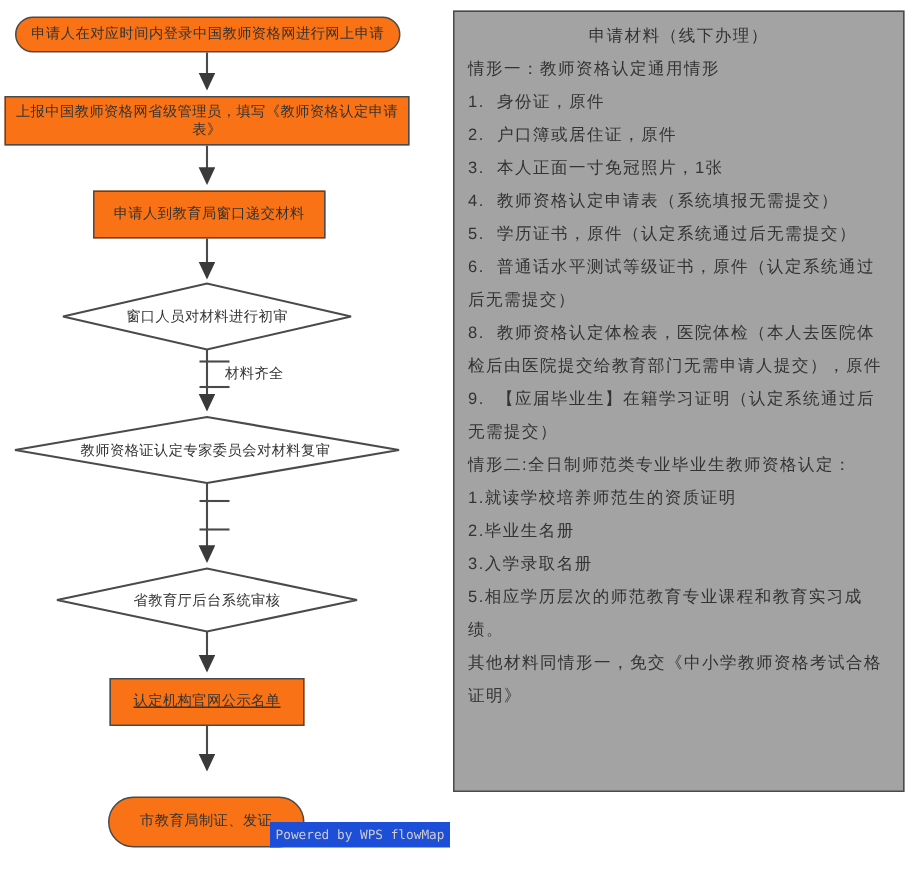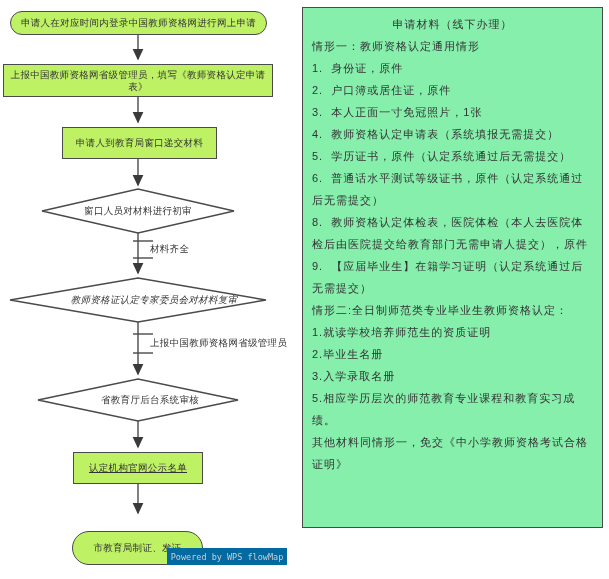--- a/index.html
+++ b/index.html
@@ -4,51 +4,51 @@
 <style>
   html,body{margin:0;padding:0;background:#ffffff;}
   .stage{
     position:relative;width:609px;height:579px;background:#ffffff;overflow:hidden;
     font-family:"Liberation Sans","DejaVu Sans",sans-serif;color:#333333;
   }
   
   .flow{position:absolute;left:0;top:0;width:300px;height:579px;}
   .flow-svg{position:absolute;left:0;top:0;}
   .node{
-    position:absolute;box-sizing:border-box;border:1.5px solid #4a4a4a;background:#bef264;
+    position:absolute;box-sizing:border-box;border:1.5px solid #4a4a4a;background:#f97316;
     display:flex;align-items:center;justify-content:center;text-align:center;
     font-size:9.5px;letter-spacing:0.3px;color:#333333;line-height:1.2;padding:2px 4px;
   }
   .stadium{border-radius:17px;}
   .dtext{
     position:absolute;display:flex;align-items:center;justify-content:center;text-align:center;
     font-size:9.5px;letter-spacing:0.3px;color:#333333;background:transparent;border:none;
   }
   .n0{left:10px;top:11px;width:257px;height:24px;border-radius:12px;}
   .n1{left:3px;top:64px;width:270px;height:33px;}
   .n2{left:62px;top:127px;width:155px;height:32px;}
   .t3{left:40px;top:200px;width:196px;height:22px;}
-  .t4{left:26px;top:289px;width:256px;height:22px;font-style:italic;}
-  .t5{left:50px;top:389px;width:200px;height:22px;text-align:center;}
+  .t4{left:9px;top:289px;width:256px;height:22px;}
+  .t5{left:38px;top:389px;width:200px;height:22px;text-align:center;}
   .n6{left:73px;top:452px;width:130px;height:32px;text-decoration:underline;}
   .n7{left:72px;top:518px;width:131px;height:34px;margin-top:13px;}
   .edge-label{
     position:absolute;font-size:9.5px;letter-spacing:0.3px;color:#333333;white-space:nowrap;
   }
   .el0{left:150px;top:243px;}
   .el1{left:150px;top:337px;}
   .watermark{
-    position:absolute;left:167px;top:548px;width:120px;height:17px;
-    background:#0369a1;color:#cdcdcd;font-family:"DejaVu Sans Mono",monospace;
+    position:absolute;left:180px;top:548px;width:120px;height:17px;
+    background:#1d4ed8;color:#cdcdcd;font-family:"DejaVu Sans Mono",monospace;
     font-size:8.5px;display:flex;align-items:center;justify-content:center;white-space:nowrap;
   }
   
   .panel{
     position:absolute;left:302px;top:7px;width:301px;height:521px;box-sizing:border-box;
-    border:1.5px solid #4a4a4a;background:#86efac;padding:5px 9px;overflow:hidden;
+    border:1.5px solid #4a4a4a;background:#a3a3a3;padding:5px 9px;overflow:hidden;
   }
   .panel-title{
     text-align:center;font-size:11px;letter-spacing:1px;line-height:22px;
     color:#333333;white-space:pre-wrap;
   }
   .panel p{
     margin:0;font-size:11px;letter-spacing:1px;line-height:22px;color:#333333;
     white-space:pre-wrap;word-break:break-all;
   }
 </style>
@@ -86,21 +86,20 @@
     <div class="node stadium n0">申请人在对应时间内登录中国教师资格网进行网上申请</div>
     <div class="node n1">上报中国教师资格网省级管理员，填写《教师资格认定申请表》</div>
     <div class="node n2">申请人到教育局窗口递交材料</div>
     <div class="dtext t3">窗口人员对材料进行初审</div>
     <div class="dtext t4">教师资格证认定专家委员会对材料复审</div>
     <div class="dtext t5">省教育厅后台系统审核</div>
     <div class="node n6">认定机构官网公示名单</div>
     <div class="node stadium n7">市教育局制证、发证</div>
 
     <div class="edge-label el0">材料齐全</div>
-    <div class="edge-label el1">上报中国教师资格网省级管理员</div>
 
     <div class="watermark">Powered by WPS flowMap</div>
   </div>
 
   <div class="panel">
     <div class="panel-title">申请材料（线下办理）</div>
     <p>情形一：教师资格认定通用情形</p>
     <p>1.  身份证，原件</p>
     <p>2.  户口簿或居住证，原件</p>
     <p>3.  本人正面一寸免冠照片，1张</p>

